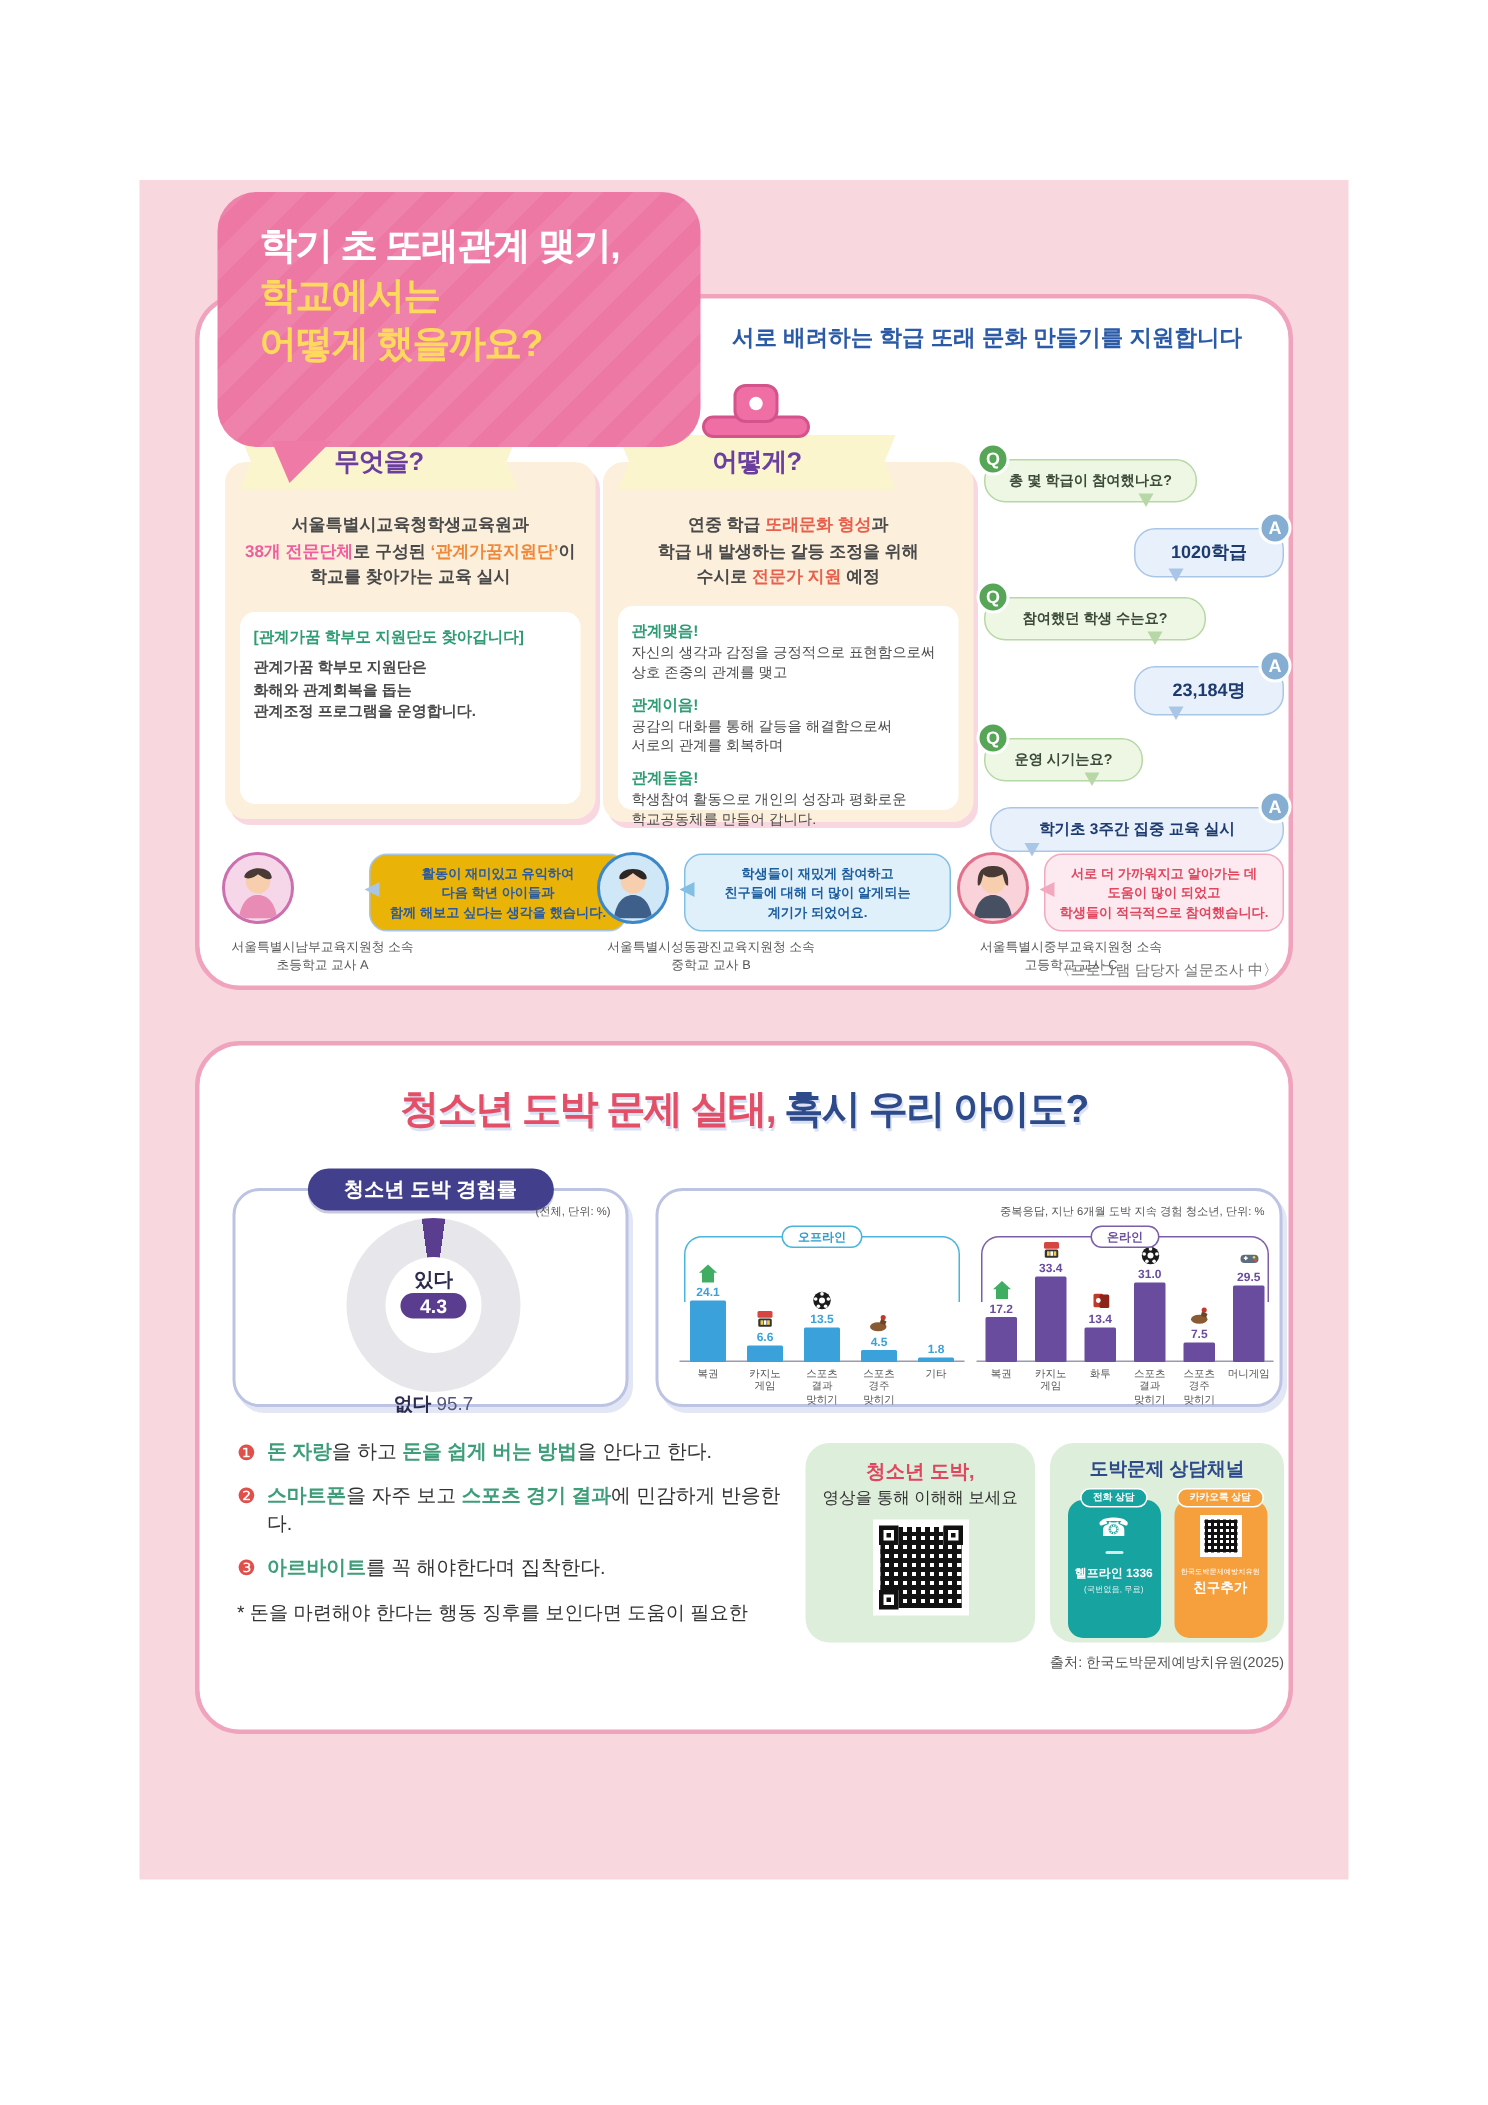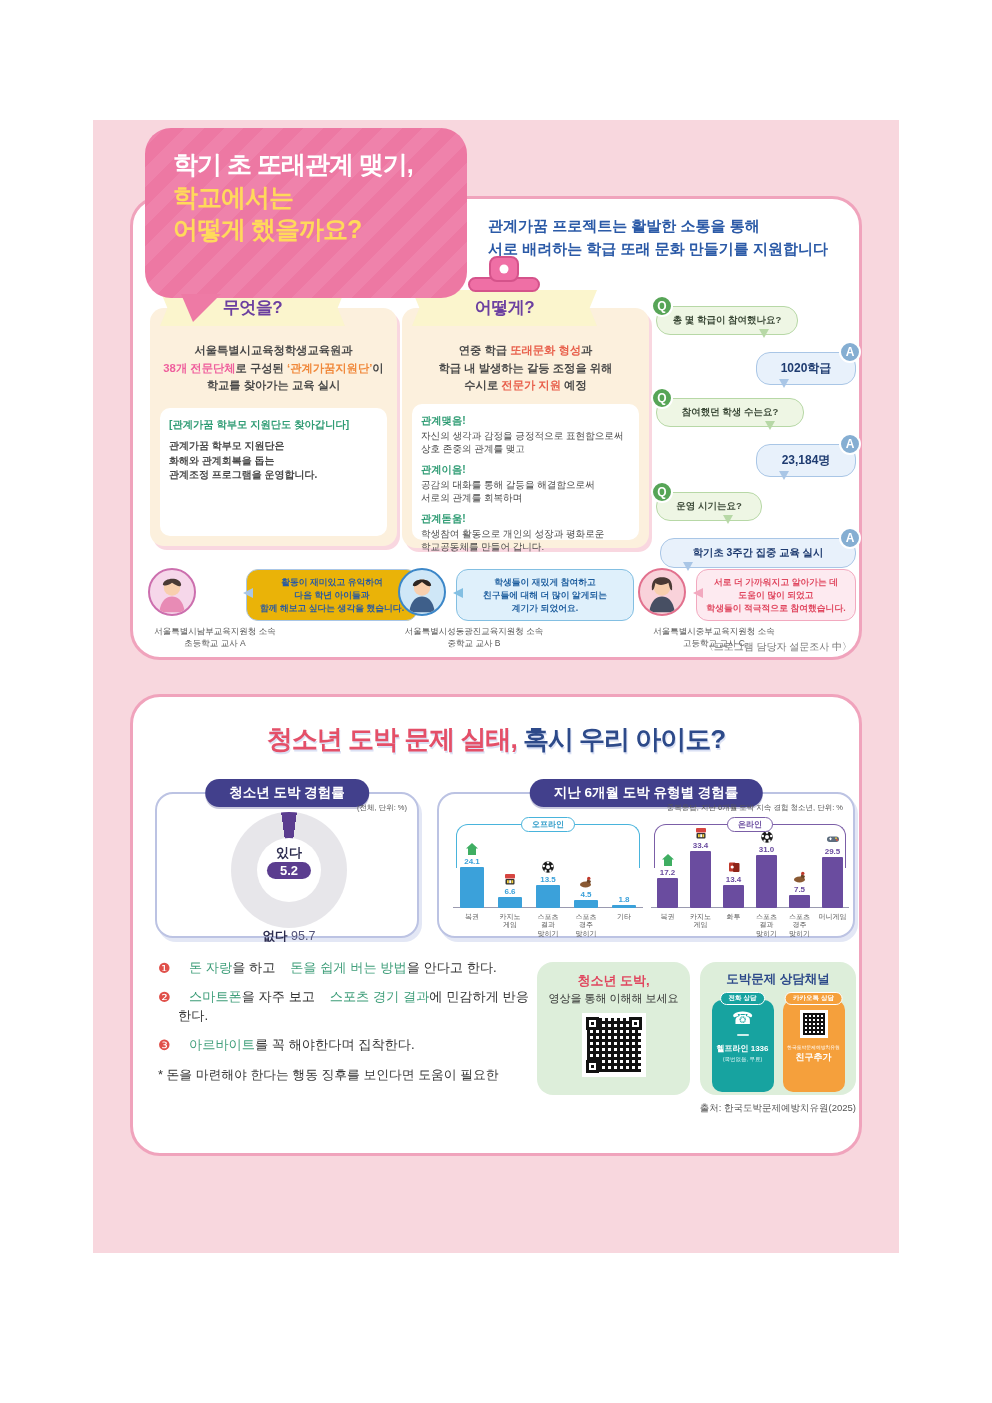--- a/index.html
+++ b/index.html
@@ -110,21 +110,21 @@
   .bar-val { font-size:8px; font-weight:bold; margin-bottom:1px; }
   .bar { border-radius:1px; }
   .axis { position:absolute; left:0; right:0; bottom:24px; height:1.5px; background:#9a9ab0; }
   .cats { position:absolute; left:0; right:0; bottom:0; height:22px; display:flex; }
   .cat { flex:1; text-align:center; font-size:7px; color:#555; line-height:1.18; padding-top:3px; }
 
   
   .signs { left:158px; top:958px; width:378px; }
   .sign-row { display:flex; margin-bottom:9px; font-size:13.2px; color:#333; line-height:1.45; }
   .sign-num { width:20px; color:#e0504a; font-size:14px; flex:none; }
-  .green-b { color:#3f9e7a; font-weight:normal;margin-left:11px; }
+  .green-b { color:#3f9e7a; font-weight:bold; }
   .sign-note { margin-top:10px; font-size:12.8px; color:#333; line-height:1.55; }
   .risk { color:#e0475f; font-weight:bold; }
 
   .greenbox { background:#ddeeda; border-radius:16px; }
   .video-box { left:537px; top:962px; width:153px; height:133px; text-align:center; padding-top:10px; }
   .vb-t { font-size:13px; font-weight:bold; color:#e0475f; }
   .vb-s { font-size:11px; color:#333; margin-top:1px; }
   .qr { width:64px; height:64px; background:#fff; margin:7px auto 0; position:relative; padding:5px; }
   .qr-pat { position:absolute; inset:5px;
     background:repeating-linear-gradient(0deg,#111 0 3px,transparent 3px 6px),repeating-linear-gradient(90deg,#111 0 3px,#fff 3px 6px); }
@@ -163,21 +163,20 @@
 
   <div class="abs card card1"></div>
 
   <div class="abs title-bubble">
     <div class="tb-line">학기 초 또래관계 맺기,</div>
     <div class="tb-line tb-yellow">학교에서는</div>
     <div class="tb-line tb-yellow">어떻게 했을까요?</div>
   </div>
 
   <div class="abs intro">
-    <div>관계가꿈 프로젝트는 활발한 소통을 통해</div>
     <div>서로 배려하는 학급 또래 문화 만들기를 지원합니다</div>
   </div>
 
   <div class="abs clip" style="left:216px;top:256px;">
     <div class="knob"></div>
       <div class="bar1"></div>
   </div>
   <div class="abs clip" style="left:468px;top:256px;">
     <div class="knob"></div>
       <div class="bar1"></div>
@@ -285,30 +284,29 @@
   <div class="abs c2-title">
     <span class="c2-red">청소년 도박 문제 실태,</span><span class="c2-navy"> 혹시 우리 아이도?</span>
   </div>
 
   <div class="abs panel panel-donut">
     <div class="panel-pill">청소년 도박 경험률</div>
     <div class="panel-note">(전체, 단위: %)</div>
     <div class="donut-wrap">
       <div class="donut-ring" style="background: conic-gradient(from -7.74deg, rgb(91, 61, 143) 0deg, rgb(91, 61, 143) 15.48deg, rgb(231, 230, 234) 15.48deg, rgb(231, 230, 234) 360deg);"></div>
       <div class="donut-yes">있다</div>
-      <div class="donut-pill">5.2</div>
+      <div class="donut-pill">4.3</div>
       <div class="donut-no">
         <span class="nl">없다</span>
         <span class="nv">95.7</span>
       </div>
     </div>
   </div>
 
   <div class="abs panel panel-bars">
-    <div class="panel-pill">지난 6개월 도박 유형별 경험률</div>
     <div class="panel-note">중복응답, 지난 6개월 도박 지속 경험 청소년, 단위: %</div>
     <div class="chart-area">
       <div class="bar-group grp-off">
         <div class="bracket br-off"></div>
         <div class="bracket-pill bp-off">오프라인</div>
         <div class="bars">
             <div class="slot">
               <span class="bar-ico">
                 <svg viewBox="0 0 14 14">
                   <path d="M7 1 13 6.5H11V13H3V6.5H1Z" fill="#3fae62"></path>

